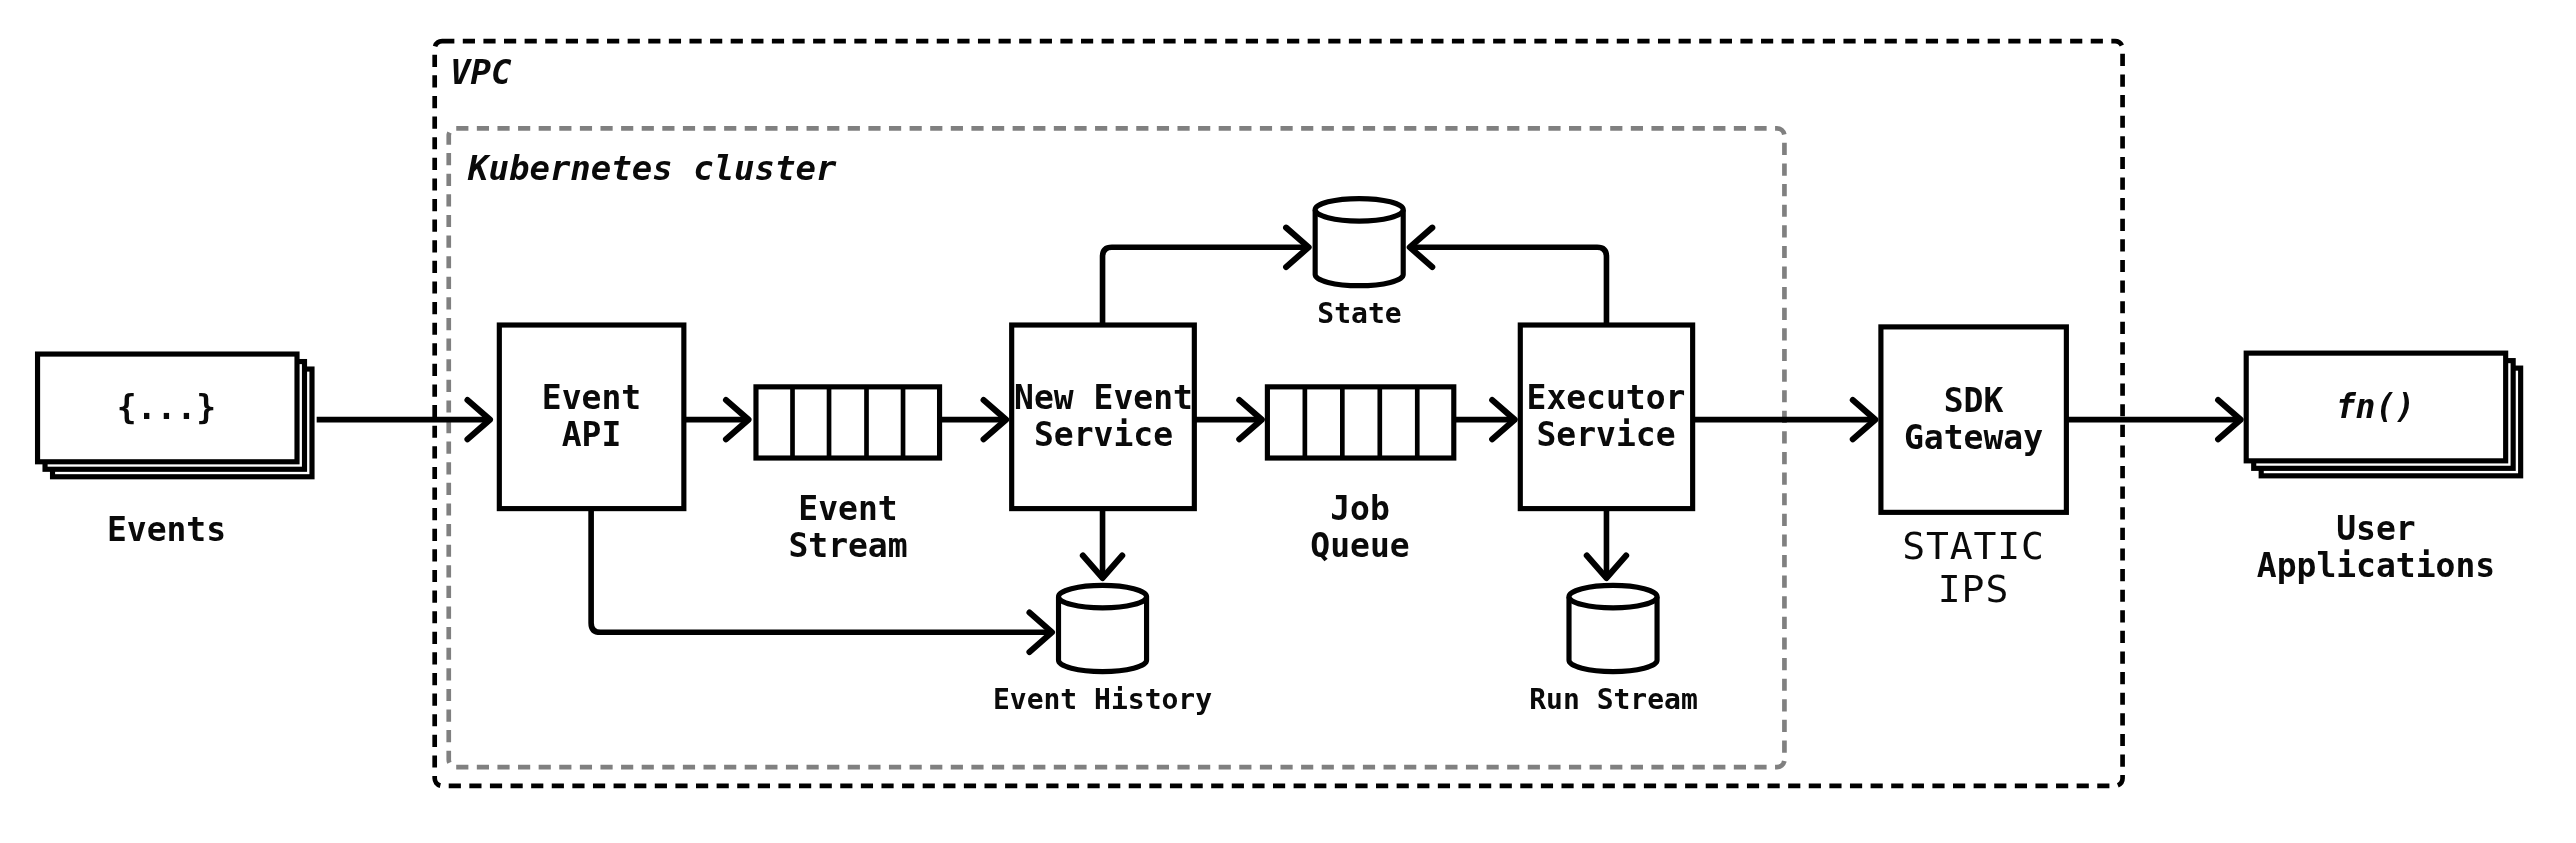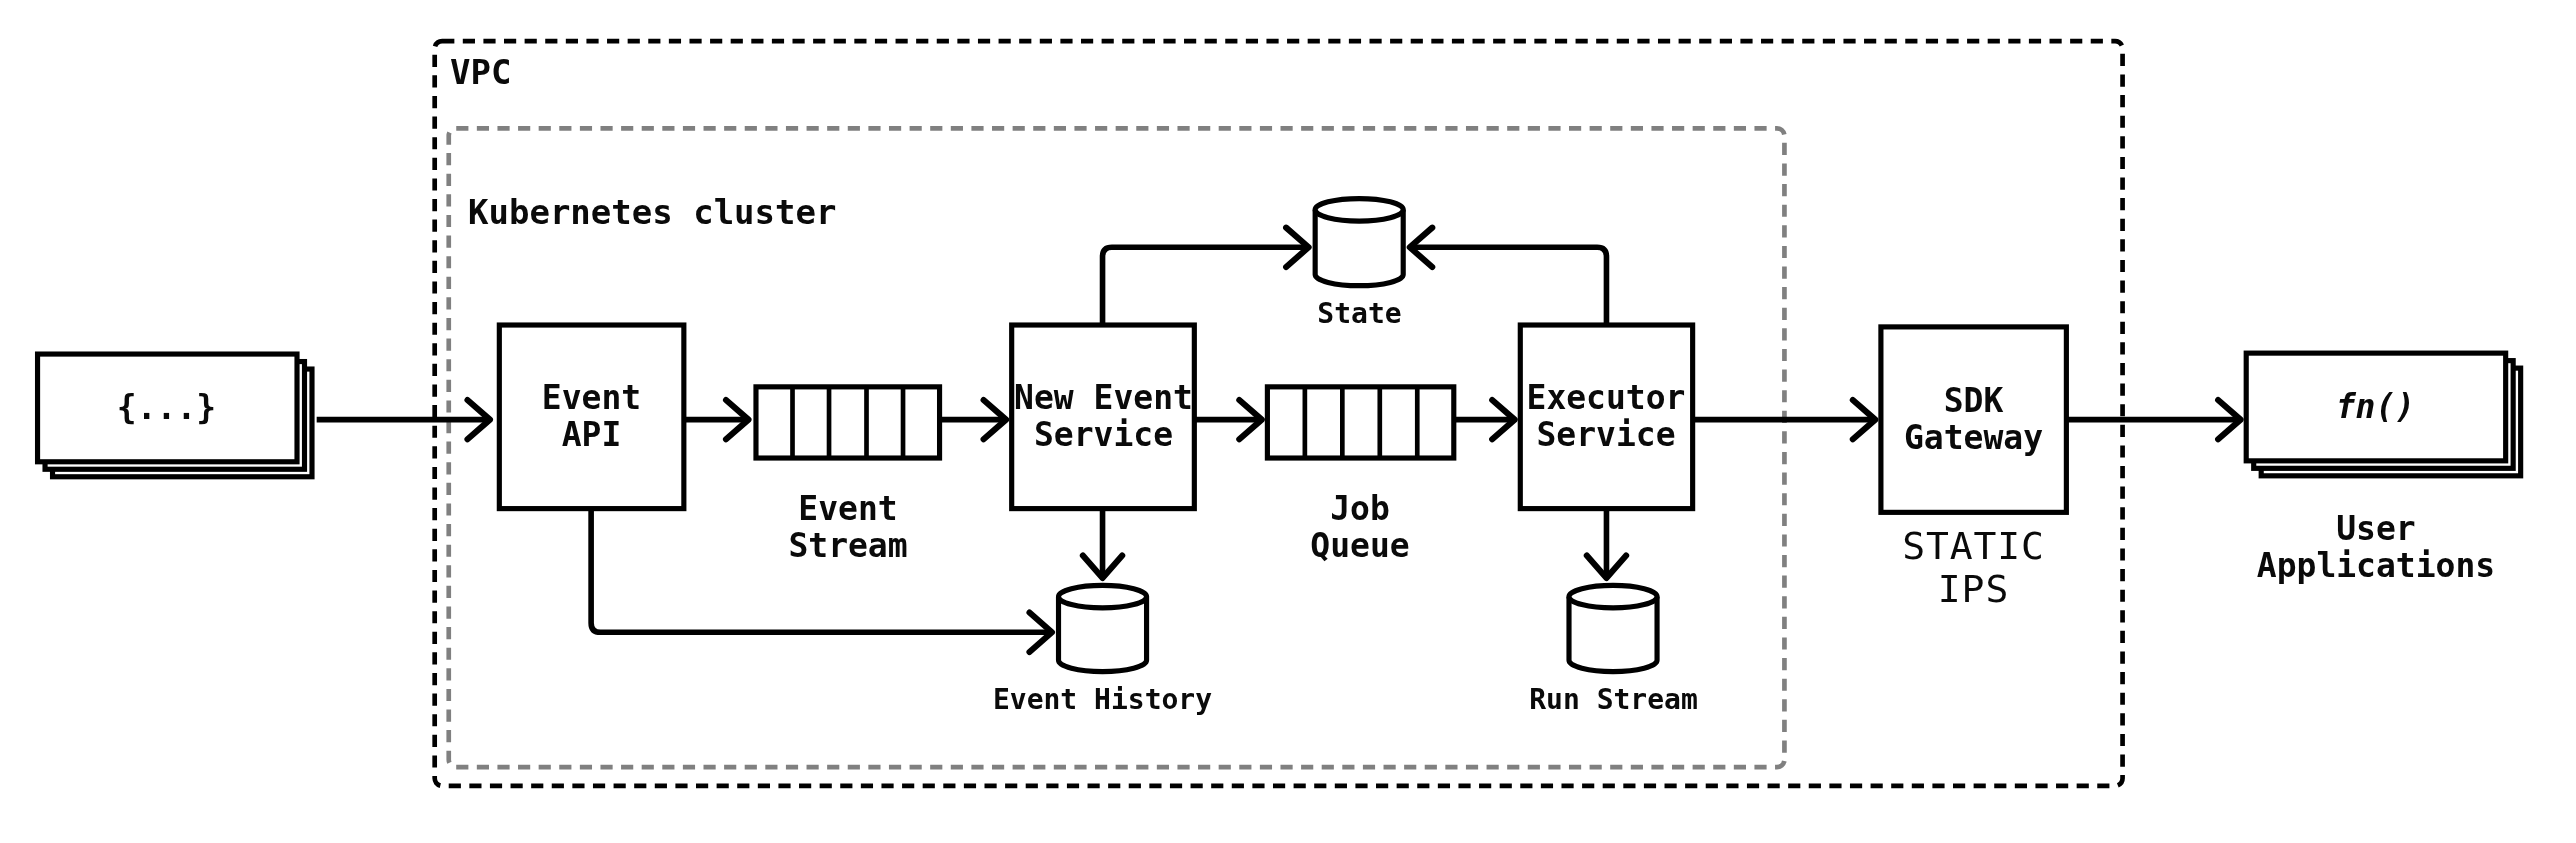--- a/index.html
+++ b/index.html
@@ -13,21 +13,21 @@
   .canvas > svg { position: absolute; left: 0; top: 0; }
   .lbl {
     position: absolute;
     font-family: "DejaVu Sans Mono", "Liberation Mono", monospace;
     font-weight: bold;
     color: #0a0a0a;
     text-align: center;
     white-space: pre-line;
     line-height: 1.12;
   }
-  .lbl-left { text-align: left; }
+  .lbl-left { text-align: left; font-style: italic; }
   .big  { font-size: 33px; }
   .title{ font-size: 34px; }
   .small{ font-size: 28px; }
   .plain{ font-size: 38px; font-weight: normal; letter-spacing: 0.9px; }
   .boxcenter {
     display: flex; align-items: center; justify-content: center;
   }
 </style>
 </head>
 <body>
@@ -106,23 +106,24 @@
 
     <g fill="#ffffff" stroke="#000000" stroke-width="5.5">
       <rect x="2414" y="393" width="277" height="115"></rect>
       <rect x="2406" y="385" width="277" height="115"></rect>
       <rect x="2398" y="377" width="277" height="115"></rect>
     </g>
   </svg>
 
   <div class="lbl lbl-left title" style="left:450px; top:53px;">VPC</div>
 
-  <div class="lbl lbl-left title" style="left:468px; top:149px;margin-top:44px;">Kubernetes cluster</div>
+  <div class="lbl lbl-left title" style="left:468px; top:149px;">Kubernetes cluster</div>
 
   <div class="lbl big boxcenter" style="left:37px; top:354px; width:259px; height:108px;">{...}</div>
+  <div class="lbl big" style="left:26px; top:512px; width:281px;">Events</div>
 
   <div class="lbl big boxcenter" style="left:499px; top:325px; width:185px; height:184px;">Event
 API</div>
 
   <div class="lbl big" style="left:756px; top:491px; width:184px;">Event
 Stream</div>
 
   <div class="lbl big boxcenter" style="left:1012px; top:325px; width:183px; height:184px;">New Event
 Service</div>
 

